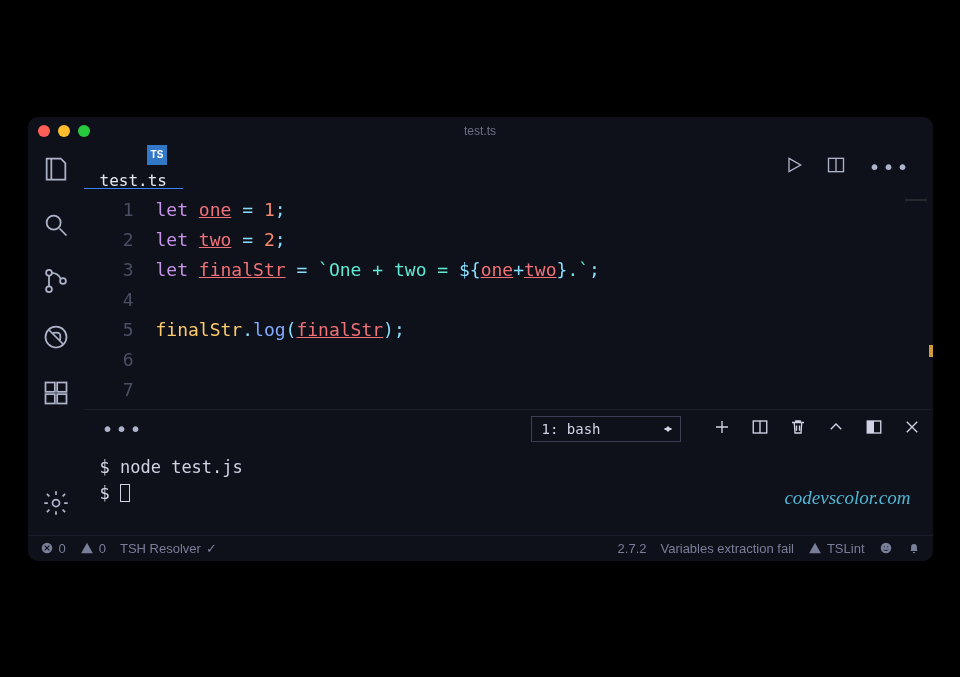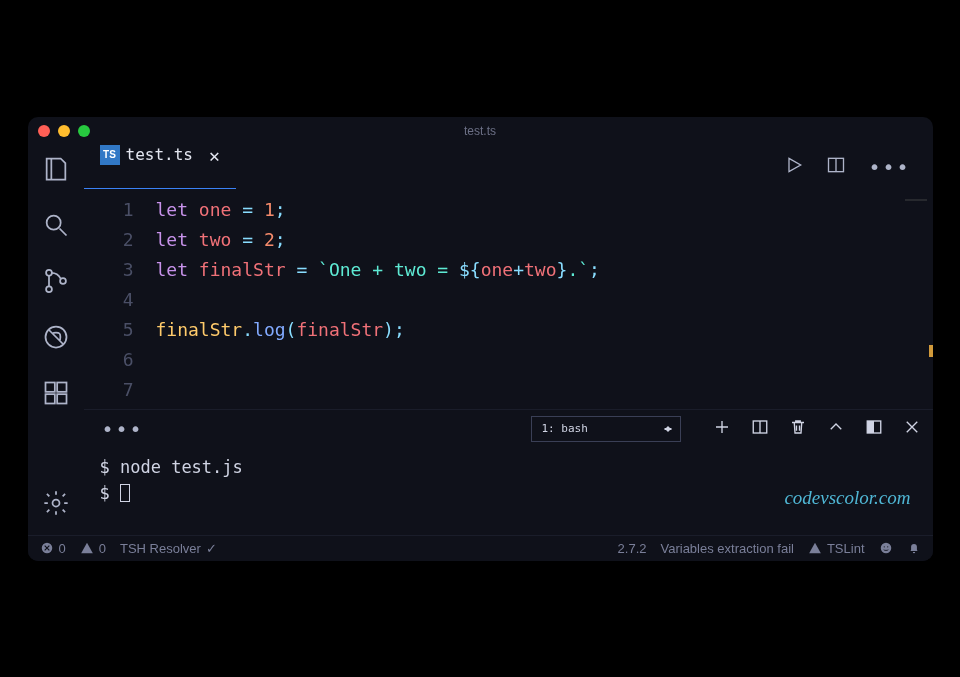--- a/index.html
+++ b/index.html
@@ -47,25 +47,26 @@
   .activity-bar .spacer { flex:1; }
   .editor-area { flex:1; display:flex; flex-direction:column; position:relative; }
   
   .tabrow {
     height: 44px;
     display:flex; align-items:center;
     padding: 0 8px 0 0;
     gap: 6px;
   }
   .tab {
-    display:flex; align-items:flex-start; gap:6px;
+    display:flex; align-items:flex-end; gap:6px;
     padding: 0 16px; height:100%;
     color:#e3e6f0; font-size:16px;
     border-bottom:1px solid #3b82f6;
     cursor:pointer;
+    flex-direction:column;
   }
   .ts-badge{
     width:20px;height:20px;background:#3178c6;color:#fff;
     font:bold 10px/20px sans-serif; text-align:center;
   }
   .tab-close{ color:#e3e6f0; font-size:18px; margin-left:10px; cursor:pointer;}
   .tabrow .grow{flex:1;}
   .tabactions{ display:flex; gap:22px; padding-right:14px; color:#aeb4c9;}
   .tabactions svg{width:20px;height:20px;fill:none;stroke:#aeb4c9;stroke-width:1.6;}
   
@@ -78,42 +79,42 @@
   .code-line {
     display:flex; align-items:baseline;
     font-size:18px; line-height:30px;
     font-family: "SF Mono", Menlo, monospace;
   }
   .gutter {
     width: 72px; text-align:right; padding-right:22px;
     color:#4a4f66; user-select:none;
   }
   .code { white-space:pre; color:#c3c8de;}
-  .kw{color:#c792ea;} .var{color:#f07178;} .op{color:#89ddff;}
+  .kw{color:#c792ea;} .var{color:#f07178;text-decoration:underline;} .op{color:#89ddff;}
   .num{color:#f78c6c;} .str{color:#5eead4;} .interp{color:#89ddff;}
   .fn{color:#82aaff;} .obj{color:#ffcb6b;}
   .minimap{position:absolute; right:6px; top:54px; width:22px; height:40px; opacity:.35;
     border-top:2px solid #555; }
   .yellow-marker{position:absolute; right:0; top:200px; width:4px; height:12px; background:#d19a3b;}
   
   .panel {
     flex:1;
     display:flex; flex-direction:column;
     border-top:1px solid #1a1d2a;
   }
   .panel-tabs{
     height:38px; display:flex; align-items:center;
     padding:0 12px; gap:16px; color:#aeb4c9;
     font-size:14px;
   }
   .panel-tabs .dots{ font-size:20px; letter-spacing:2px; cursor:pointer; padding:0 6px;}
   .terminal-select{
     margin-left:auto;
     background:#0f111a; border:1px solid #3a3f56;
-    color:#d0d4e4; font-size:11px;
+    color:#d0d4e4; font-size:14px;
     padding:4px 22px 4px 10px; height:26px;
     display:flex; align-items:center; gap:6px; cursor:pointer;
     min-width:150px; position:relative;
     font-family:inherit;
     text-align:right;
   }
   .terminal-select::after{content:"";position:absolute;right:8px;top:5px;border:4px solid transparent;border-bottom-color:#d0d4e4;}
   .terminal-select::before{content:"";position:absolute;right:8px;bottom:5px;border:4px solid transparent;border-top-color:#d0d4e4;}
   .panel-actions{ display:flex; gap:20px; margin-left:16px; align-items:center;}
   .panel-actions svg{width:18px;height:18px;stroke:#d0d4e4;fill:none;stroke-width:1.8;}

